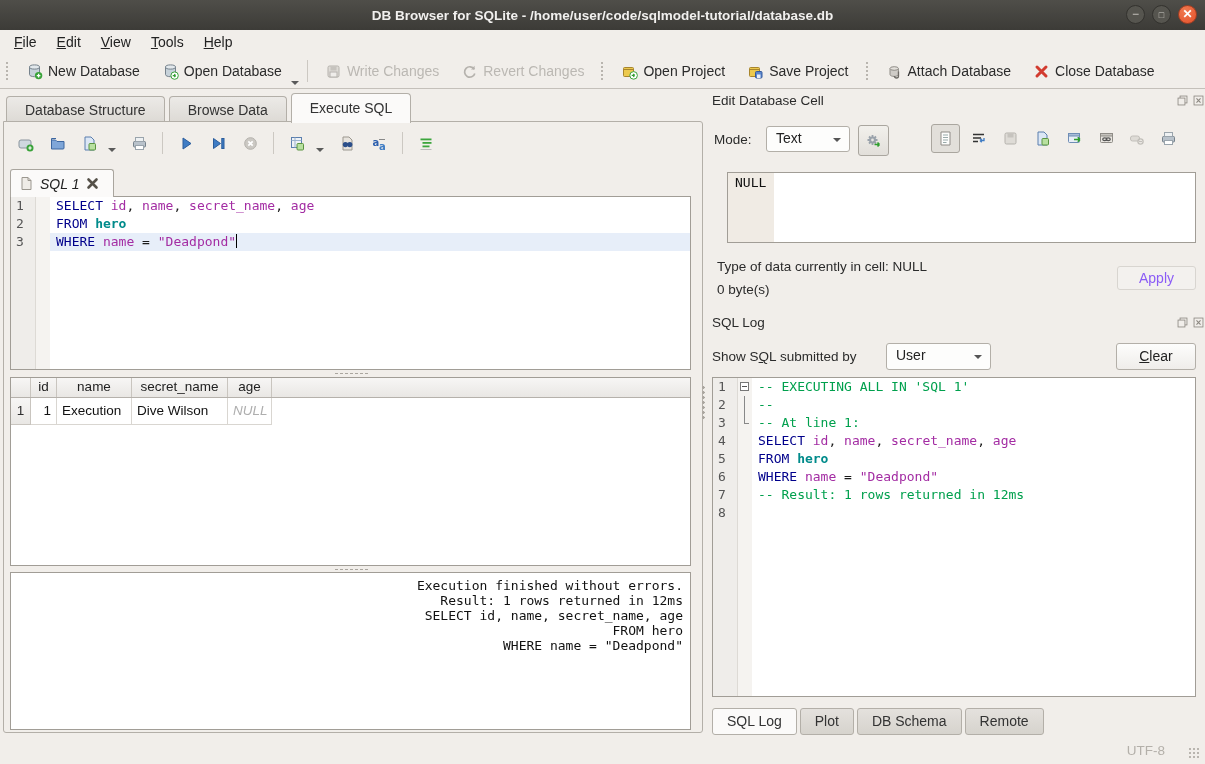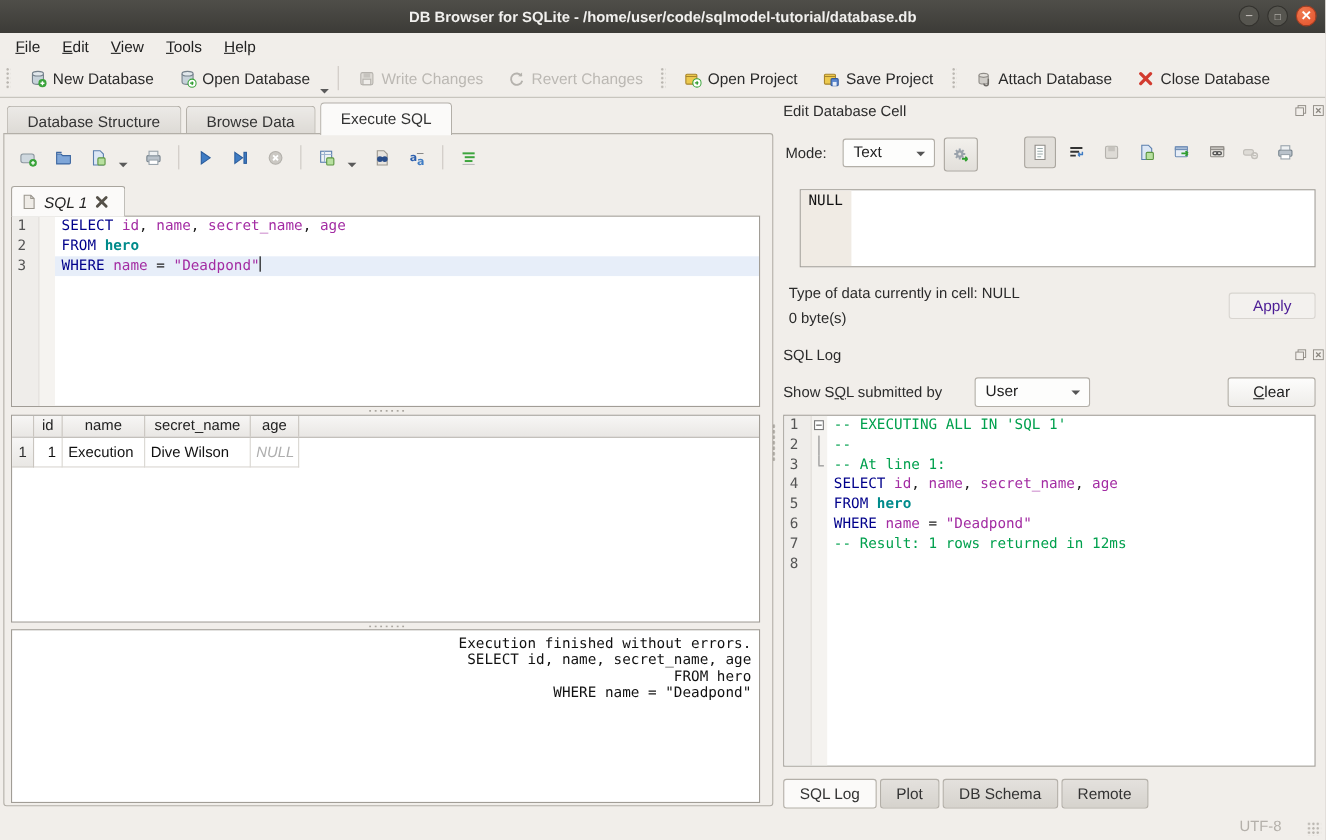--- a/index.html
+++ b/index.html
@@ -114,21 +114,21 @@
 
   
   .dock-title{position:absolute;font-size:13.5px;color:#2b2b2b;}
   .dock-icons{position:absolute;display:flex;gap:3px;}
   .combo{position:relative;background:#fdfdfc;border:1px solid #b3afa8;border-radius:3px;
     box-sizing:border-box;padding:3px 22px 3px 9px;font-size:14px;color:#222;}
   .combo::after{content:"";position:absolute;right:8px;top:11px;width:0;height:0;
     border-left:4px solid transparent;border-right:4px solid transparent;border-top:4px solid #555;}
   .btn{background:linear-gradient(#fdfdfc,#efedea);border:1px solid #b3afa8;border-radius:3px;
     font-size:14px;color:#222;text-align:center;box-sizing:border-box;}
-  .btn.disabled{background:#f3f1ee;border-color:#d8d5d0;color:#4c1d95;}
+  .btn.disabled{background:#f3f1ee;border-color:#d8d5d0;color:#8b5cf6;}
   .btn u{text-decoration:underline;}
   .tool-sq{width:29px;height:29px;display:flex;align-items:center;justify-content:center;border-radius:3px;}
   .tool-sq.pressed{background:#e2dfda;border:1px solid #aaa69f;box-sizing:border-box;}
   .gearbtn{background:linear-gradient(#f2f0ec,#e2dfda);border:1px solid #aaa69f;}
 
   .cellbox{left:727px;top:172px;width:469px;height:71px;z-index:2;}
   .cellbox .cgutter{position:absolute;left:0;top:0;bottom:0;width:46px;background:#f0ebe4;}
   .cellbox .cval{position:relative;padding:2px 0 0 7px;color:#111;z-index:1;}
 
   .logbox{left:712px;top:377px;width:484px;height:320px;z-index:2;}
@@ -379,20 +379,21 @@
         </div>
       </div>
   </div>
 
   <div class="hsplit" style="top:566px">
       <span class="dots"></span>
     </div>
 
   <div class="codebox execlog">
       <div>Execution finished without errors.</div>
+      <div>Result: 1 rows returned in 12ms</div>
       <div>SELECT id, name, secret_name, age</div>
       <div>FROM hero</div>
       <div>WHERE name = "Deadpond"</div>
     </div>
 
   <div class="vsplit-dots"></div>
 
   <div class="dock-title" style="left:712px;top:93px">Edit Database Cell</div>
   <div class="dock-icons" style="left:1176px;top:94px">
     <svg class="mini" viewBox="0 0 16 16">

